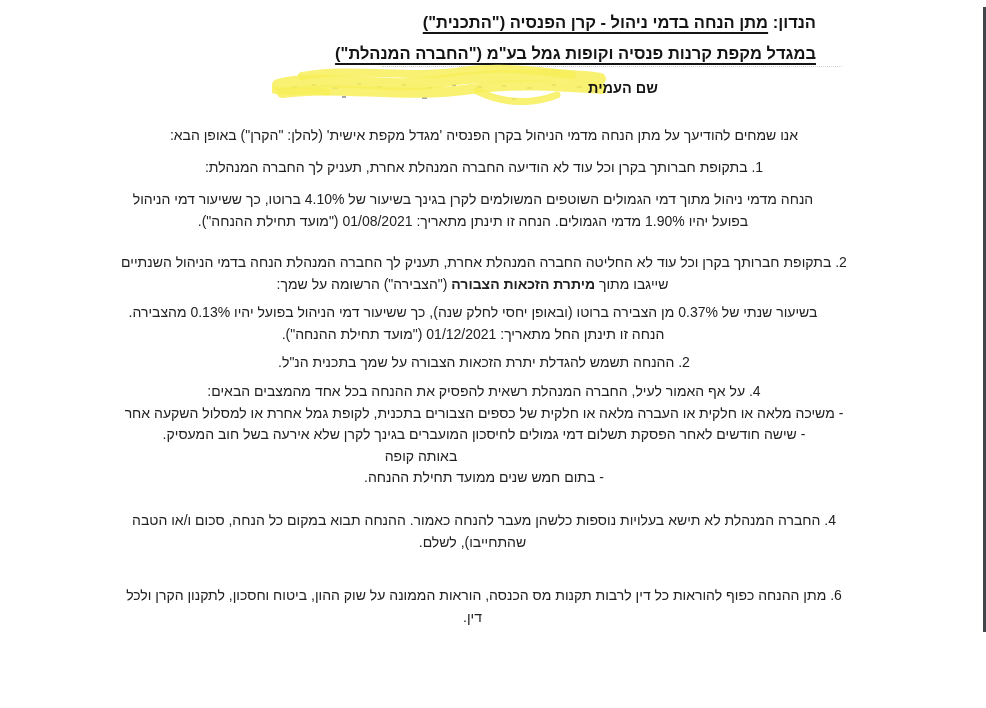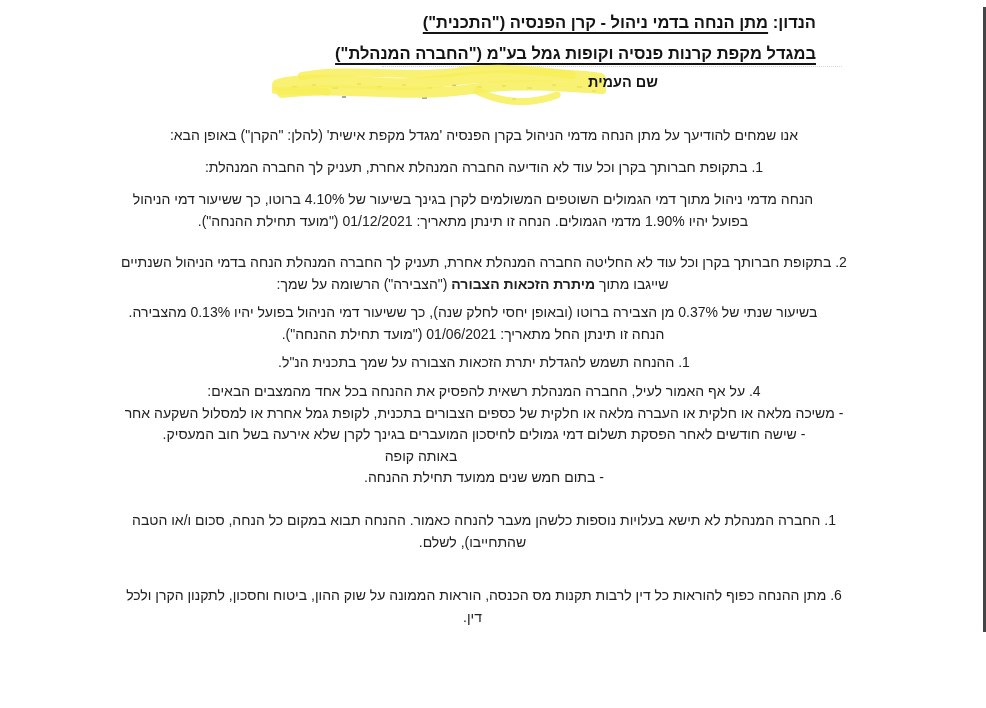--- a/index.html
+++ b/index.html
@@ -6,21 +6,21 @@
   .page{
     position:relative;width:986px;height:632px;overflow:hidden;background:#ffffff;
     direction:rtl;font-family:"Liberation Sans","DejaVu Sans",sans-serif;color:#222222;
   }
   .edge{position:absolute;top:7px;right:0;width:3px;height:701px;background:#42464b;}
   .subject{
     position:absolute;top:7px;right:170px;text-align:right;
     font-weight:bold;font-size:16.5px;line-height:31px;white-space:nowrap;color:#151515;
   }
   .u{text-decoration:underline;text-decoration-thickness:1.6px;text-underline-offset:3.5px;}
-  .name-label{position:absolute;top:74px;right:328px;font-weight:bold;font-size:14.5px;color:#151515;white-space:nowrap;}
+  .name-label{position:absolute;top:80px;right:328px;font-weight:bold;font-size:14.5px;color:#151515;white-space:nowrap;}
   .dotted{position:absolute;top:66px;left:382px;width:460px;height:0;border-top:1.5px dotted #c6c6c6;opacity:.75;}
   .scribble{position:absolute;top:63px;left:272px;width:334px;height:42px;}
   .para{position:absolute;right:30px;left:12px;text-align:center;font-size:14px;line-height:21.5px;}
   .sub{right:52px;}
   .ln{white-space:nowrap;}
   .ct{padding-right:23px;}
   .cont-indent{padding-right:126px;}
   b{font-weight:bold;}
 </style>
 </head>
@@ -55,47 +55,47 @@
   <div class="para" style="top:125px">
     <div class="ln">אנו שמחים להודיעך על מתן הנחה מדמי הניהול בקרן הפנסיה 'מגדל מקפת אישית' (להלן: "הקרן") באופן הבא:</div>
   </div>
 
   <div class="para" style="top:157px">
     <div class="ln">1. בתקופת חברותך בקרן וכל עוד לא הודיעה החברה המנהלת אחרת, תעניק לך החברה המנהלת:</div>
   </div>
 
   <div class="para sub" style="top:189px">
     <div class="ln">הנחה מדמי ניהול מתוך דמי הגמולים השוטפים המשולמים לקרן בגינך בשיעור של 4.10% ברוטו, כך ששיעור דמי הניהול</div>
-    <div class="ln">בפועל יהיו 1.90% מדמי הגמולים. הנחה זו תינתן מתאריך: 01/12/2021 ("מועד תחילת ההנחה").</div>
+    <div class="ln">בפועל יהיו 1.90% מדמי הגמולים. הנחה זו תינתן מתאריך: 01/08/2021 ("מועד תחילת ההנחה").</div>
   </div>
 
   <div class="para" style="top:252px">
     <div class="ln">2. בתקופת חברותך בקרן וכל עוד לא החליטה החברה המנהלת אחרת, תעניק לך החברה המנהלת הנחה בדמי הניהול השנתיים</div>
     <div class="ln ct"><span>שייגבו מתוך </span><b>מיתרת הזכאות הצבורה</b><span> ("הצבירה") הרשומה על שמך:</span></div>
   </div>
 
   <div class="para sub" style="top:302px">
     <div class="ln">בשיעור שנתי של 0.37% מן הצבירה ברוטו (ובאופן יחסי לחלק שנה), כך ששיעור דמי הניהול בפועל יהיו 0.13% מהצבירה.</div>
-    <div class="ln">הנחה זו תינתן החל מתאריך: 01/06/2021 ("מועד תחילת ההנחה").</div>
+    <div class="ln">הנחה זו תינתן החל מתאריך: 01/12/2021 ("מועד תחילת ההנחה").</div>
   </div>
 
   <div class="para" style="top:352px">
-    <div class="ln">1. ההנחה תשמש להגדלת יתרת הזכאות הצבורה על שמך בתכנית הנ"ל.</div>
+    <div class="ln">2. ההנחה תשמש להגדלת יתרת הזכאות הצבורה על שמך בתכנית הנ"ל.</div>
   </div>
 
   <div class="para" style="top:381px">
     <div class="ln">4. על אף האמור לעיל, החברה המנהלת רשאית להפסיק את ההנחה בכל אחד מהמצבים הבאים:</div>
     <div class="ln">- משיכה מלאה או חלקית או העברה מלאה או חלקית של כספים הצבורים בתכנית, לקופת גמל אחרת או למסלול השקעה אחר</div>
     <div class="ln">- שישה חודשים לאחר הפסקת תשלום דמי גמולים לחיסכון המועברים בגינך לקרן שלא אירעה בשל חוב המעסיק.</div>
     <div class="ln cont-indent">באותה קופה</div>
     <div class="ln">- בתום חמש שנים ממועד תחילת ההנחה.</div>
   </div>
 
   <div class="para" style="top:510px">
-    <div class="ln">1. החברה המנהלת לא תישא בעלויות נוספות כלשהן מעבר להנחה כאמור. ההנחה תבוא במקום כל הנחה, סכום ו/או הטבה</div>
+    <div class="ln">4. החברה המנהלת לא תישא בעלויות נוספות כלשהן מעבר להנחה כאמור. ההנחה תבוא במקום כל הנחה, סכום ו/או הטבה</div>
     <div class="ln ct">שהתחייבו), לשלם.</div>
   </div>
 
   <div class="para" style="top:585px">
     <div class="ln">6. מתן ההנחה כפוף להוראות כל דין לרבות תקנות מס הכנסה, הוראות הממונה על שוק ההון, ביטוח וחסכון, לתקנון הקרן ולכל</div>
     <div class="ln ct">דין.</div>
   </div>
 
 
 </div>

